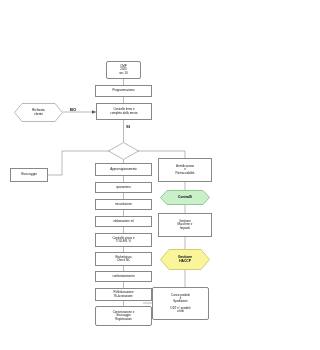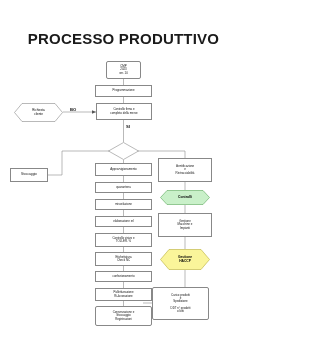--- a/index.html
+++ b/index.html
@@ -88,21 +88,20 @@
       <line x1="185" y1="205" x2="185" y2="213"></line>
       <line x1="185" y1="237" x2="185" y2="249"></line>
       <line x1="185" y1="270" x2="185" y2="287"></line>
 
       <line x1="143" y1="303" x2="152" y2="303"></line>
     </g>
 
     <polygon points="96,112 92,110.2 92,113.8" fill="#555"></polygon>
   </svg>
 
-  <div class="title">PROCESSO PRODUTTIVO</div>
 
   <div class="node box round" style="left:106px;top:61px;width:35px;height:18px;">
     <span class="lines">
       <span>CMP</span>
       <span>2023</span>
       <span>ver. 10</span>
     </span>
   </div>
 
   <div class="node box" style="left:95px;top:85px;width:57px;height:12px;">

